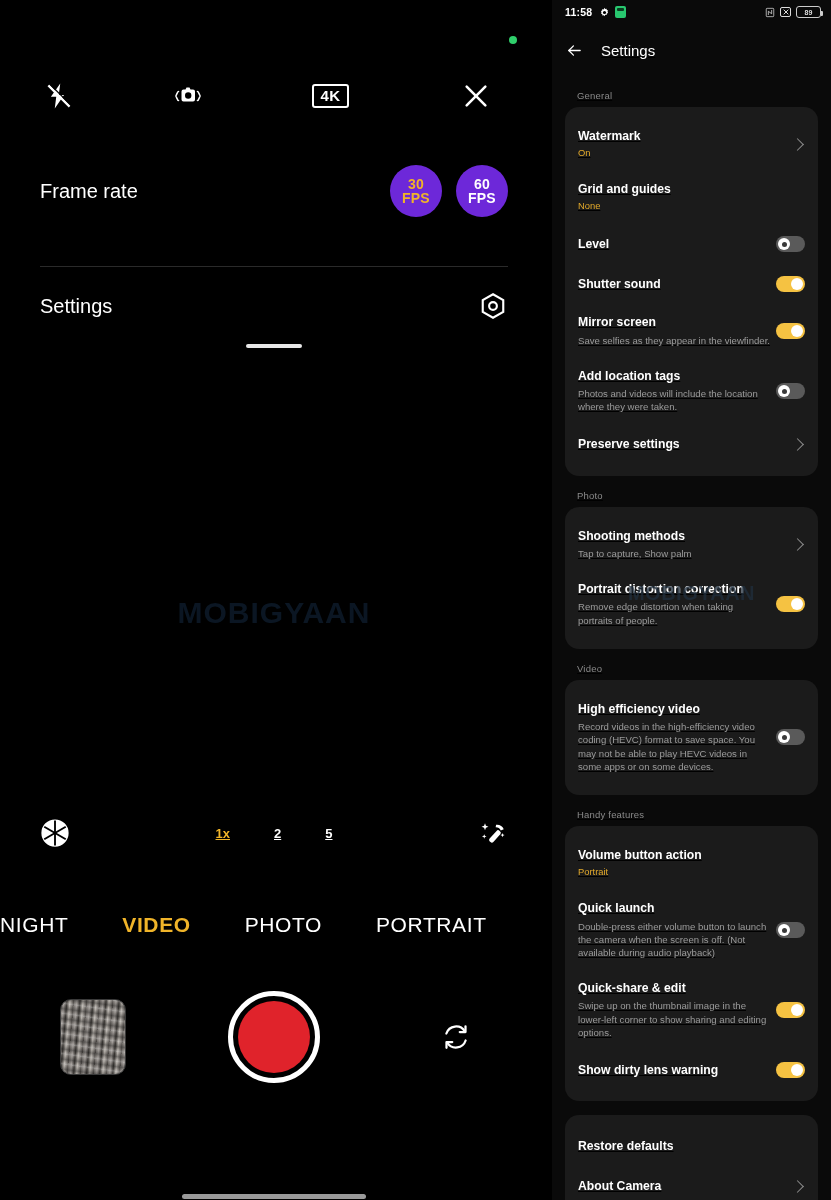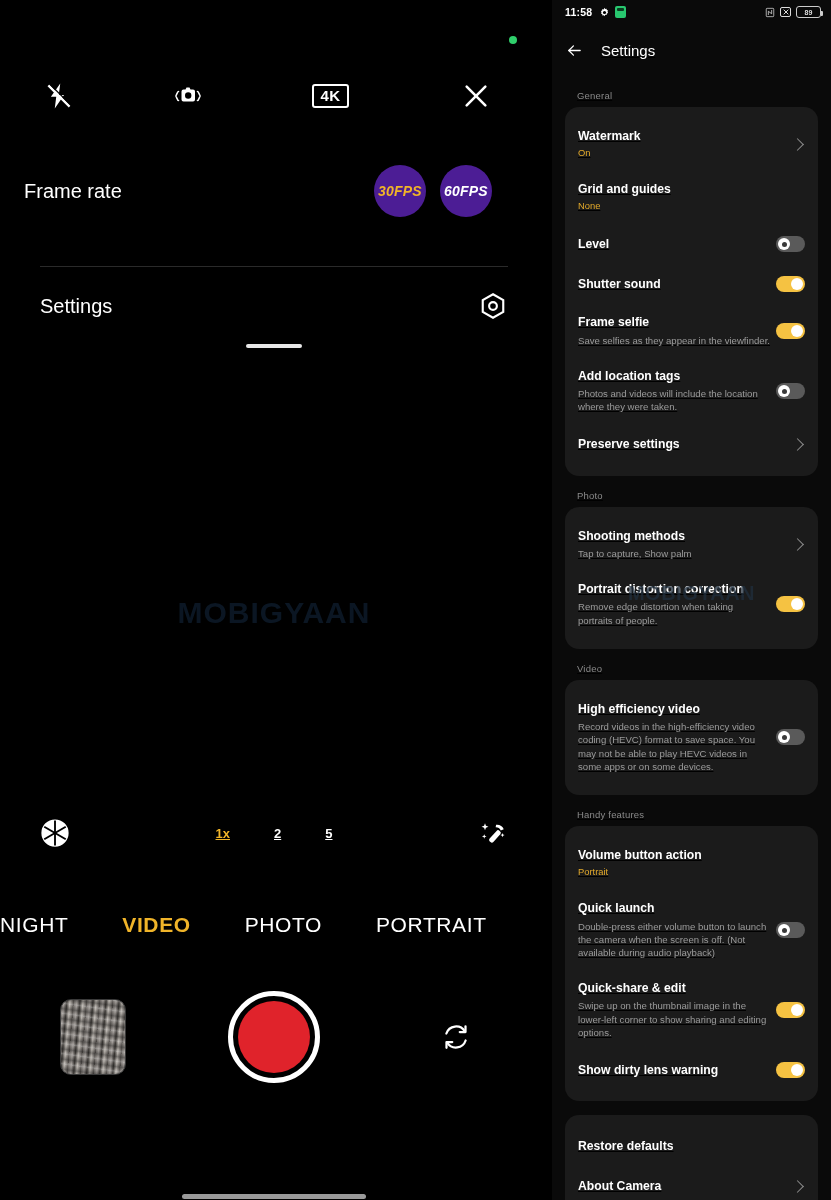--- a/index.html
+++ b/index.html
@@ -17,24 +17,24 @@
   .cam-topbar > div { display:flex; align-items:center; justify-content:center; }
   .tb-flash { width:118px; }
   .tb-stab  { width:140px; }
   .tb-res   { width:145px; }
   .tb-close { width:145px; }
 
   .res-badge { border:2.5px solid #fff; border-radius:3px; padding:2px 7px 3px 7px; color:#fff;
                font-size:15px; font-weight:700; letter-spacing:.3px; line-height:1; }
 
   
-  .framerate-row { position:absolute; top:143px; left:24px; width:468px; height:64px; display:flex; align-items:center; }
+  .framerate-row { position:absolute; top:143px; left:40px; width:468px; height:64px; display:flex; align-items:center; }
   .fr-label { color:#fff; font-size:20px; font-weight:400; flex:1; }
-  .fps-pill { width:52px; height:52px; border-radius:50%; background:#4c1d95; display:flex; flex-direction:row;
-              align-items:center; justify-content:center; margin-left:14px; line-height:1.02;font-style:italic; }
+  .fps-pill { width:52px; height:52px; border-radius:50%; background:#6d28d9; display:flex; flex-direction:column;
+              align-items:center; justify-content:center; margin-left:14px; line-height:1.02; }
   .fps-pill span { font-size:14px; font-weight:700; letter-spacing:.2px; }
   .fps-pill.active span { color:#f0b429; }
   .fps-pill.inactive span { color:#ffffff; }
 
   .divider { position:absolute; top:250px; left:40px; width:468px; height:1px; background:#2a2a2a; }
 
   .settings-row { position:absolute; top:265px; left:40px; width:468px; height:50px; display:flex; align-items:center; }
   .settings-row .st-label { color:#fff; font-size:20px; flex:1; }
 
   .drag-handle { position:absolute; top:328px; left:50%; transform:translateX(-50%); width:56px; height:4px;
@@ -353,21 +353,21 @@
             <div class="row-title">Shutter sound</div>
           </div>
           <div class="row-right">
             <div class="toggle on">
                 <div class="knob"></div>
               </div>
           </div>
         </div>
         <div class="row">
           <div class="row-text">
-            <div class="row-title">Frame selfie</div>
+            <div class="row-title">Mirror screen</div>
             <div class="row-sub">Save selfies as they appear in the viewfinder.</div>
           </div>
           <div class="row-right">
             <div class="toggle on">
                 <div class="knob"></div>
               </div>
           </div>
         </div>
         <div class="row">
           <div class="row-text">

